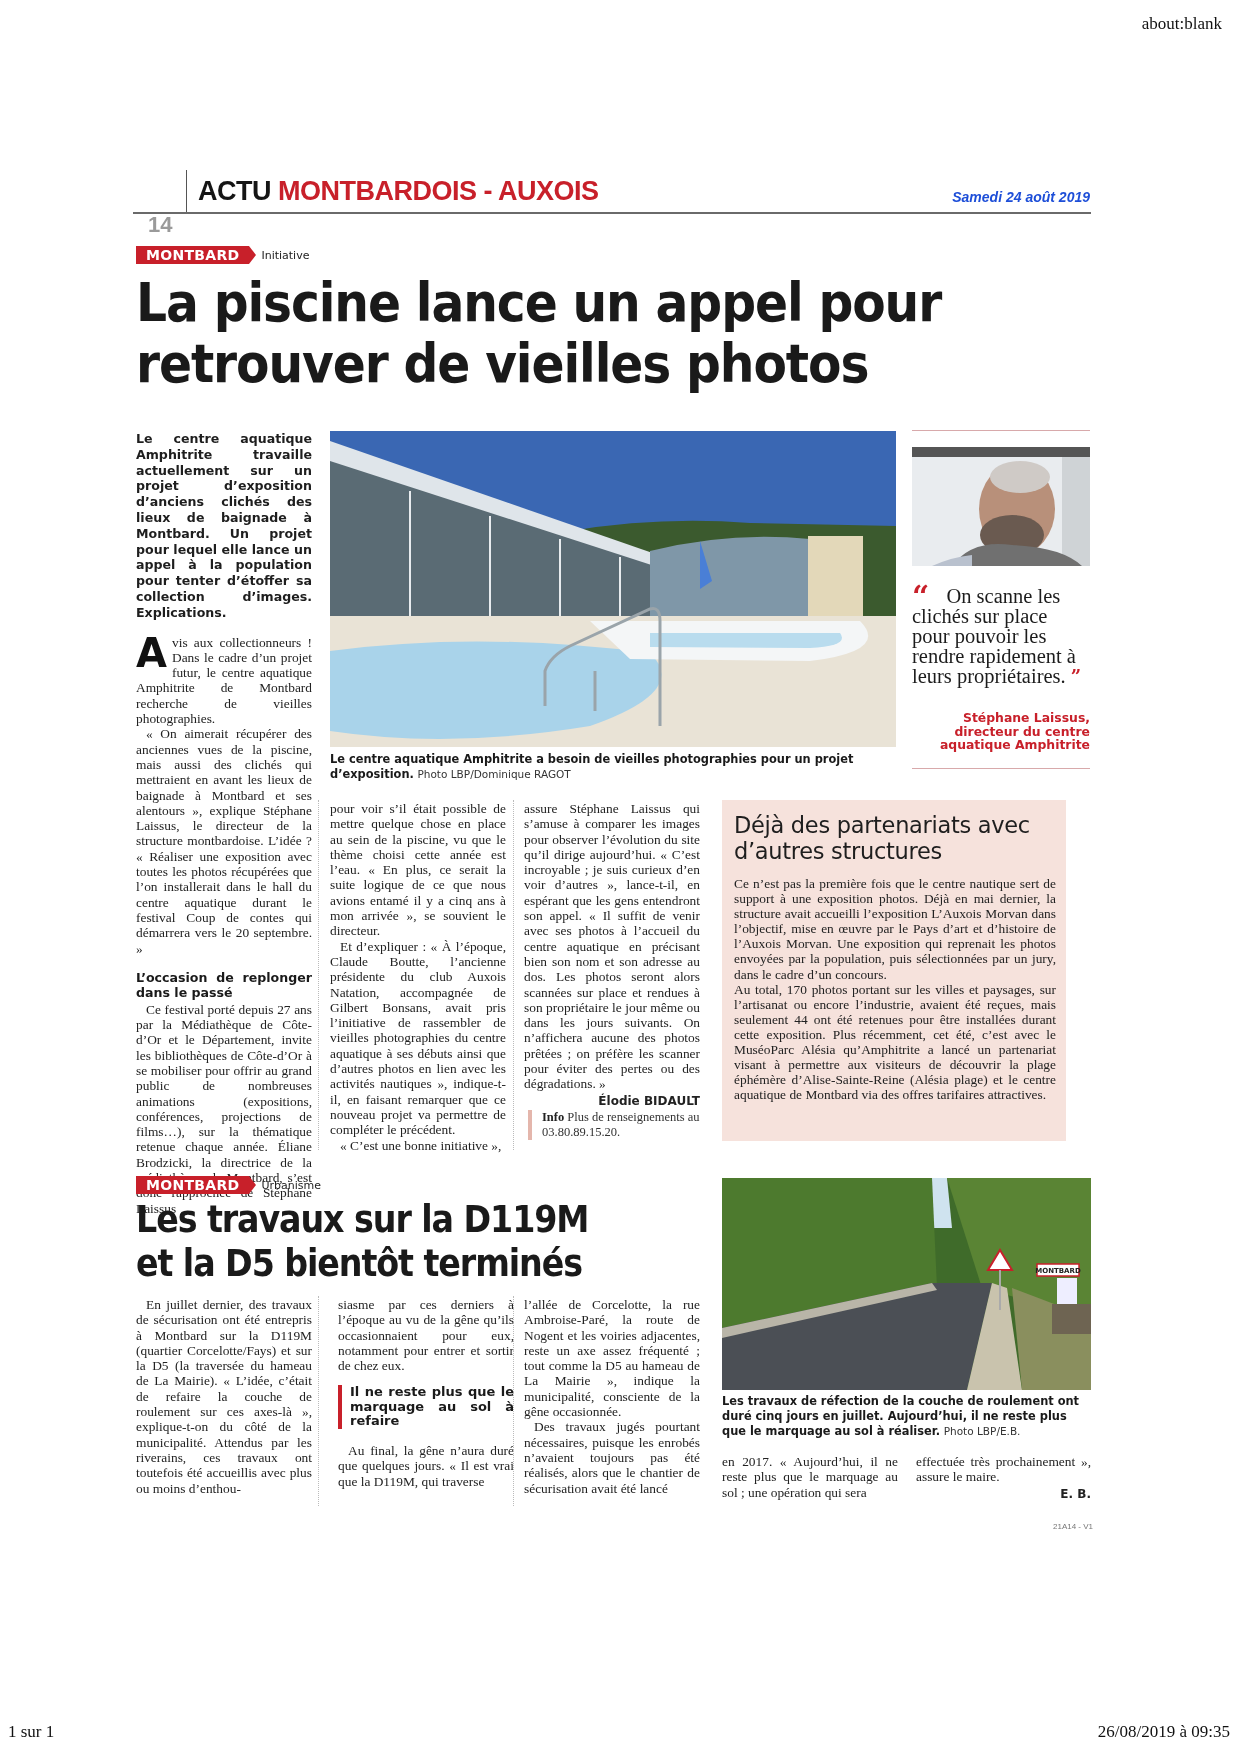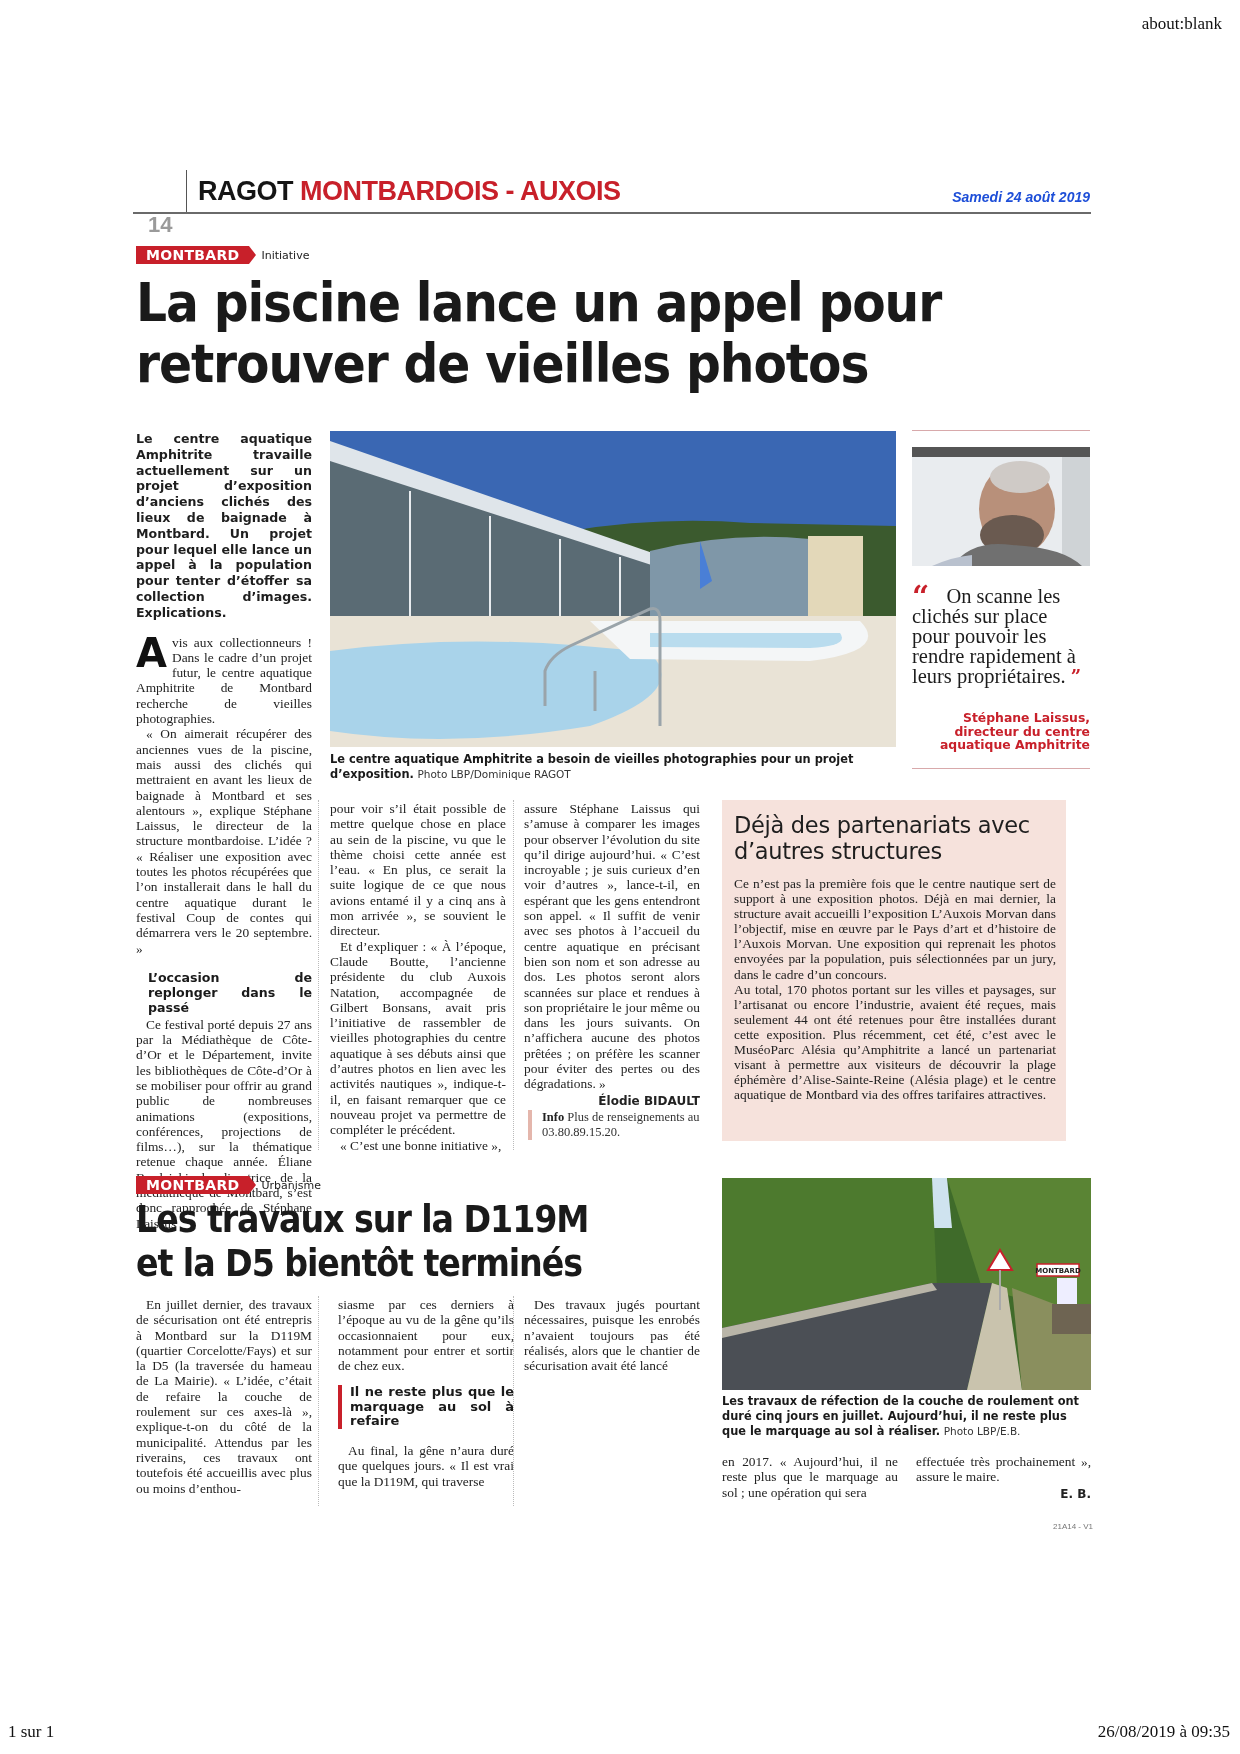--- a/index.html
+++ b/index.html
@@ -28,21 +28,21 @@
   .headline { font-family: "DejaVu Sans", sans-serif; font-weight: bold; color: #1a1a1a; letter-spacing: -1.2px; }
   .h1 { left: 136px; top: 272px; font-size: 53px; line-height: 61px; width: 960px; transform: scaleX(0.92); transform-origin: left top; }
   .h2 { left: 136px; top: 1198px; font-size: 37px; line-height: 44px; width: 620px; transform: scaleX(0.9); transform-origin: left top; }
 
   
   .col { font-family: "Liberation Serif", serif; font-size: 13.4px; line-height: 15.3px; color: #222; text-align: justify; hyphens: manual; }
   .col p { margin: 0; text-indent: 10px; }
   .col p.noind { text-indent: 0; }
   .chapo { font-family: "DejaVu Sans", sans-serif; font-weight: bold; font-size: 12.6px; line-height: 15.8px; color: #1e1e1e; }
   .dropcap { float: left; font-family: "DejaVu Sans", sans-serif; font-weight: 900; font-size: 40px; line-height: 32px; margin: 2px 5px 0 0; color: #111; }
-  .inter { font-family: "DejaVu Sans", sans-serif; font-weight: bold; font-size: 12.6px; line-height: 15px; margin: 14px 0 2px 12px; color: #1a1a1a; text-indent: 0; }
+  .inter { font-family: "DejaVu Sans", sans-serif; font-weight: bold; font-size: 12.6px; line-height: 15px; margin: 14px 0 2px 0; color: #1a1a1a; text-indent: 0; }
   .signature { text-align: right; font-family: "DejaVu Sans", sans-serif; font-weight: bold; font-size: 12px; margin-top: 2px; }
 
   
   .photo { overflow: hidden; }
   .caption { font-family: "DejaVu Sans", sans-serif; font-size: 11.4px; line-height: 15px; color: #1a1a1a; }
   .caption b { font-weight: bold; }
   .caption .credit { font-weight: normal; font-size: 10.5px; color: #333; }
 
   
   .quote-rule { left: 912px; top: 430px; width: 178px; height: 1px; background: #d8a9ab; }
@@ -70,21 +70,21 @@
 </head>
 <body>
 
 <div class="abs print-meta" style="right:18px; top:14px;">about:blank</div>
 <div class="abs print-meta" style="left:8px; top:1722px;">1 sur 1</div>
 <div class="abs print-meta" style="right:10px; top:1722px;">26/08/2019 à 09:35</div>
 
 <div class="abs pg-num">14</div>
 <div class="abs pg-sep"></div>
 <div class="abs rubric">
-  <span class="black">RAGOT</span>
+  <span class="black">ACTU</span>
   <span class="red">MONTBARDOIS - AUXOIS</span>
 </div>
 <div class="abs pg-date">Samedi 24 août 2019</div>
 <div class="abs hdr-rule"></div>
 
 <div class="abs kicker" style="left:136px; top:246px;">
   <span class="tag">MONTBARD</span>
   <span class="sub">Initiative</span>
 </div>
 
@@ -225,20 +225,21 @@
 <div class="abs col-rule" style="left:318px; top:1296px; height:210px;"></div>
 
 <div class="abs col" style="left:324px; top:1297px; width:176px;margin-left:14px;">
   <p class="noind">siasme par ces derniers à l’époque au vu de la gêne qu’ils occasionnaient pour eux, notamment pour entrer et sortir de chez eux.</p>
   <div class="redbar-head">Il ne reste plus que le marquage au sol à refaire</div>
   <p>Au final, la gêne n’aura duré que quelques jours. « Il est vrai que la D119M, qui traverse</p>
 </div>
 <div class="abs col-rule" style="left:513px; top:1296px; height:210px;"></div>
 
 <div class="abs col" style="left:524px; top:1297px; width:176px;">
+  <p class="noind">l’allée de Corcelotte, la rue Ambroise-Paré, la route de Nogent et les voiries adjacentes, reste un axe assez fréquenté ; tout comme la D5 au hameau de La Mairie », indique la municipalité, consciente de la gêne occasionnée.</p>
   <p>Des travaux jugés pourtant nécessaires, puisque les enrobés n’avaient toujours pas été réalisés, alors que le chantier de sécurisation avait été lancé</p>
 </div>
 
 <div class="abs col" style="left:722px; top:1454px; width:176px;">
   <p class="noind">en 2017. « Aujourd’hui, il ne reste plus que le marquage au sol ; une opération qui sera</p>
 </div>
 <div class="abs col" style="left:916px; top:1454px; width:175px;">
   <p class="noind">effectuée très prochainement », assure le maire.</p>
   <div class="signature">E. B.</div>
 </div>

